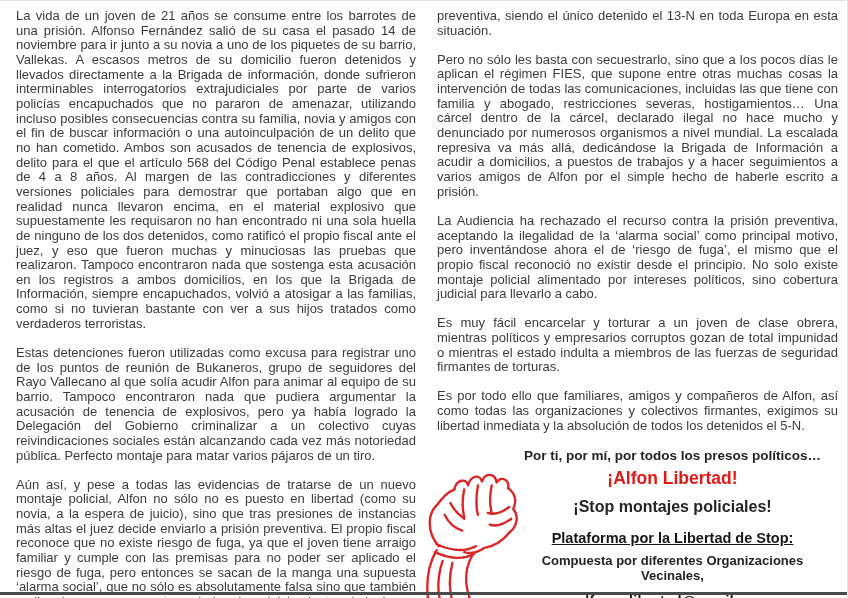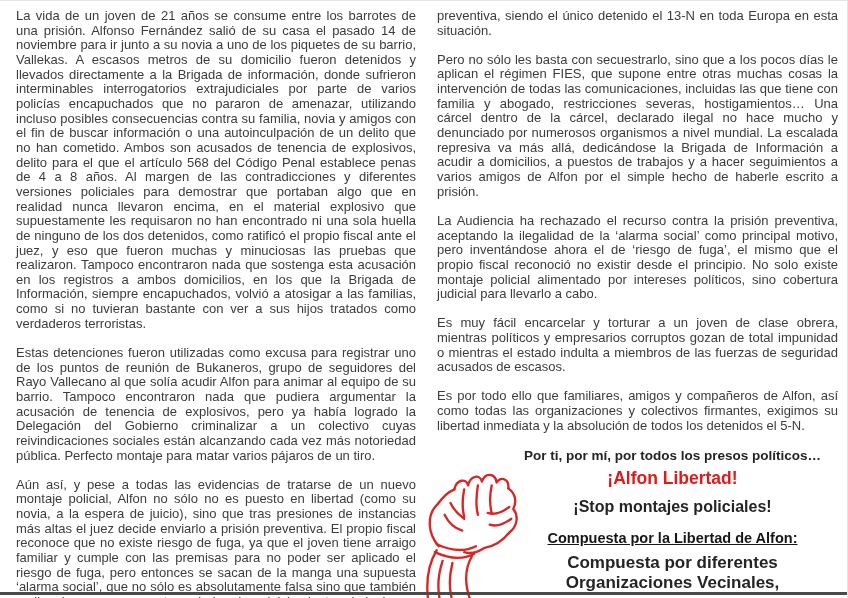--- a/index.html
+++ b/index.html
@@ -25,40 +25,40 @@
     text-align:justify;
     text-justify:inter-word;
   }
   .campaign{position:relative;margin-top:5px;min-height:160px;}
   .fist{position:absolute;left:-22px;top:8px;width:118px;height:152px;}
   .campaign-text{margin-left:78px;width:315px;text-align:center;}
   .slogan-line{font-weight:bold;font-size:13.5px;color:#242424;margin-bottom:5px;text-align:center;}
   .main-slogan{font-weight:bold;font-size:17.5px;color:#e01a1a;margin-bottom:9px;}
   .sub-slogan{font-weight:bold;font-size:16px;color:#242424;margin-bottom:14px;}
   .platform-title{font-weight:bold;font-size:14.5px;color:#161616;text-decoration:underline;margin-bottom:7px;}
-  .platform-desc{font-weight:bold;font-size:17px;line-height:1.18;color:#242424;margin-bottom:9px;}
+  .platform-desc{font-weight:bold;font-size:13px;line-height:1.18;color:#242424;margin-bottom:9px;}
   .email{font-weight:bold;font-size:14px;color:#161616;letter-spacing:0.3px;}
   .bottom-rule{position:absolute;left:0;right:0;bottom:3px;height:3px;background:#4a4a4a;}
 </style>
 </head>
 <body>
 
 <div class="page">
 
   <div class="col col-left">
     <p>La vida de un joven de 21 años se consume entre los barrotes de una prisión. Alfonso Fernández salió de su casa el pasado 14 de noviembre para ir junto a su novia a uno de los piquetes de su barrio, Vallekas. A escasos metros de su domicilio fueron detenidos y llevados directamente a la Brigada de información, donde sufrieron interminables interrogatorios extrajudiciales por parte de varios policías encapuchados que no pararon de amenazar, utilizando incluso posibles consecuencias contra su familia, novia y amigos con el fin de buscar información o una autoinculpación de un delito que no han cometido. Ambos son acusados de tenencia de explosivos, delito para el que el artículo 568 del Código Penal establece penas de 4 a 8 años. Al margen de las contradicciones y diferentes versiones policiales para demostrar que portaban algo que en realidad nunca llevaron encima, en el material explosivo que supuestamente les requisaron no han encontrado ni una sola huella de ninguno de los dos detenidos, como ratificó el propio fiscal ante el juez, y eso que fueron muchas y minuciosas las pruebas que realizaron. Tampoco encontraron nada que sostenga esta acusación en los registros a ambos domicilios, en los que la Brigada de Información, siempre encapuchados, volvió a atosigar a las familias, como si no tuvieran bastante con ver a sus hijos tratados como verdaderos terroristas.</p>
     <p>Estas detenciones fueron utilizadas como excusa para registrar uno de los puntos de reunión de Bukaneros, grupo de seguidores del Rayo Vallecano al que solía acudir Alfon para animar al equipo de su barrio. Tampoco encontraron nada que pudiera argumentar la acusación de tenencia de explosivos, pero ya había logrado la Delegación del Gobierno criminalizar a un colectivo cuyas reivindicaciones sociales están alcanzando cada vez más notoriedad pública. Perfecto montaje para matar varios pájaros de un tiro.</p>
     <p>Aún así, y pese a todas las evidencias de tratarse de un nuevo montaje policial, Alfon no sólo no es puesto en libertad (como su novia, a la espera de juicio), sino que tras presiones de instancias más altas el juez decide enviarlo a prisión preventiva. El propio fiscal reconoce que no existe riesgo de fuga, ya que el joven tiene arraigo familiar y cumple con las premisas para no poder ser aplicado el riesgo de fuga, pero entonces se sacan de la manga una supuesta ‘alarma social’, que no sólo es absolutamente falsa sino que también es ilegal, ya que no consta en la ley de enjuiciamiento criminal para aplicar la prisión</p>
   </div>
 
   <div class="col col-right">
     <p>preventiva, siendo el único detenido el 13-N en toda Europa en esta situación.</p>
     <p>Pero no sólo les basta con secuestrarlo, sino que a los pocos días le aplican el régimen FIES, que supone entre otras muchas cosas la intervención de todas las comunicaciones, incluidas las que tiene con familia y abogado, restricciones severas, hostigamientos… Una cárcel dentro de la cárcel, declarado ilegal no hace mucho y denunciado por numerosos organismos a nivel mundial. La escalada represiva va más allá, dedicándose la Brigada de Información a acudir a domicilios, a puestos de trabajos y a hacer seguimientos a varios amigos de Alfon por el simple hecho de haberle escrito a prisión.</p>
     <p>La Audiencia ha rechazado el recurso contra la prisión preventiva, aceptando la ilegalidad de la ‘alarma social’ como principal motivo, pero inventándose ahora el de ‘riesgo de fuga’, el mismo que el propio fiscal reconoció no existir desde el principio. No solo existe montaje policial alimentado por intereses políticos, sino cobertura judicial para llevarlo a cabo.</p>
-    <p>Es muy fácil encarcelar y torturar a un joven de clase obrera, mientras políticos y empresarios corruptos gozan de total impunidad o mientras el estado indulta a miembros de las fuerzas de seguridad acusados de escasos.</p>
+    <p>Es muy fácil encarcelar y torturar a un joven de clase obrera, mientras políticos y empresarios corruptos gozan de total impunidad o mientras el estado indulta a miembros de las fuerzas de seguridad firmantes de torturas.</p>
     <p>Es por todo ello que familiares, amigos y compañeros de Alfon, así como todas las organizaciones y colectivos firmantes, exigimos su libertad inmediata y la absolución de todos los detenidos el 5-N.</p>
 
     <div class="campaign">
       <div class="fist">
         <svg width="118" height="152" viewBox="0 0 120 155" fill="none" stroke="#da2525" stroke-width="2.4" stroke-linecap="round" stroke-linejoin="round">
 
           <path d="M14,152 C10,128 13,111 22,96"></path>
           <path d="M57,149 C50,131 50,116 58,102"></path>
           <path d="M25,146 C22,131 24,119 28,107"></path>
           <path d="M37,144 C34,131 35,121 38,109"></path>
@@ -79,21 +79,21 @@
           <path d="M78,30 C76,40 76,50 78,58"></path>
 
           <path d="M36,48 C40,56 44,60 50,64"></path>
           <path d="M30,60 C34,68 40,74 48,76"></path>
         </svg>
       </div>
       <div class="campaign-text">
         <div class="slogan-line">Por ti, por mí, por todos los presos políticos…</div>
         <div class="main-slogan">¡Alfon Libertad!</div>
         <div class="sub-slogan">¡Stop montajes policiales!</div>
-        <div class="platform-title">Compuesta por la Libertad de Alfon:</div>
+        <div class="platform-title">Plataforma por la Libertad de Stop:</div>
         <div class="platform-desc">
           <span>Compuesta por diferentes Organizaciones Vecinales,</span><br>
         </div>
         <div class="email">alfonsolibertad@gmail.com</div>
       </div>
     </div>
   </div>
 
   <div class="bottom-rule"></div>
 </div>

